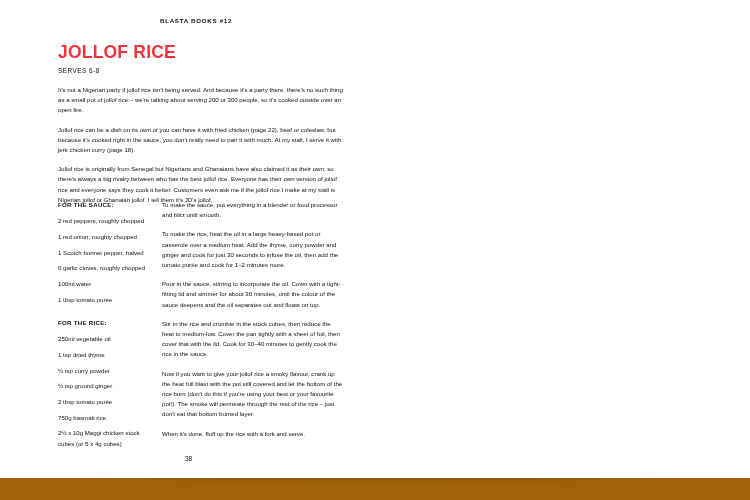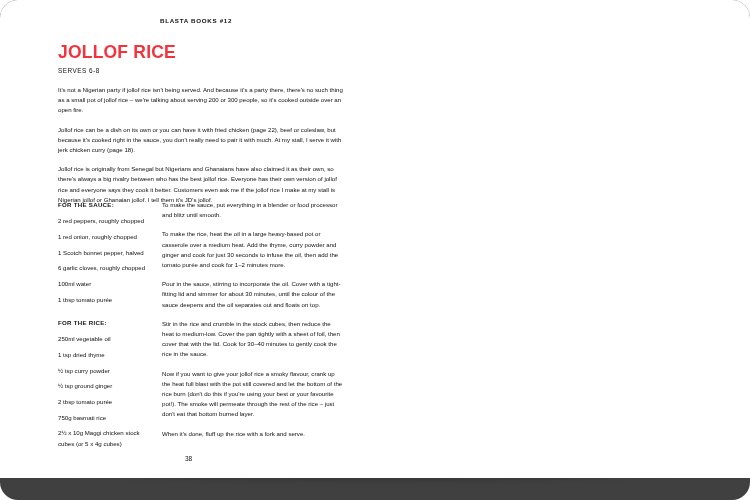--- a/index.html
+++ b/index.html
@@ -5,23 +5,22 @@
   * { box-sizing: border-box; }
   html, body {
     margin: 0; padding: 0;
     width: 750px; height: 500px;
     background: #ffffff;
     font-family: "Liberation Sans", sans-serif;
   }
   #spread {
     position: relative;
     width: 750px; height: 500px;
-    background: #404040;
+    background: #a16207;
     overflow: hidden;
-    border-radius: 18px;
   }
   
   .page-shadow {
     position: absolute;
     left: 30px; top: 470px;
     width: 690px; height: 14px;
     background: radial-gradient(ellipse at 50% 0%, rgba(0,0,0,0.30) 0%, rgba(0,0,0,0.10) 45%, rgba(0,0,0,0) 72%);
     filter: blur(1.5px);
   }
   .page {

